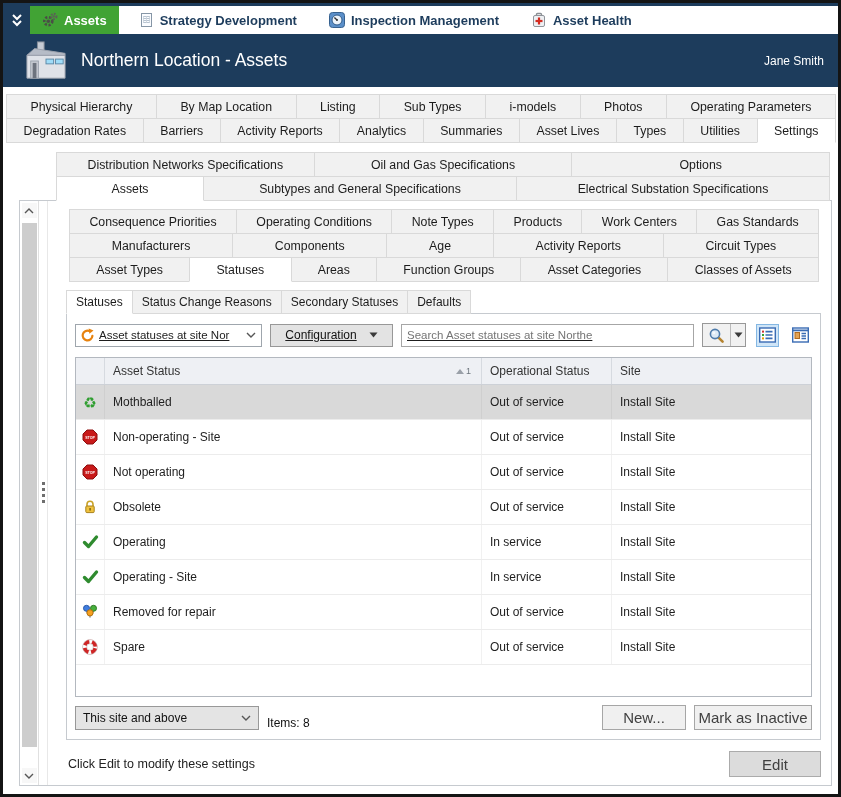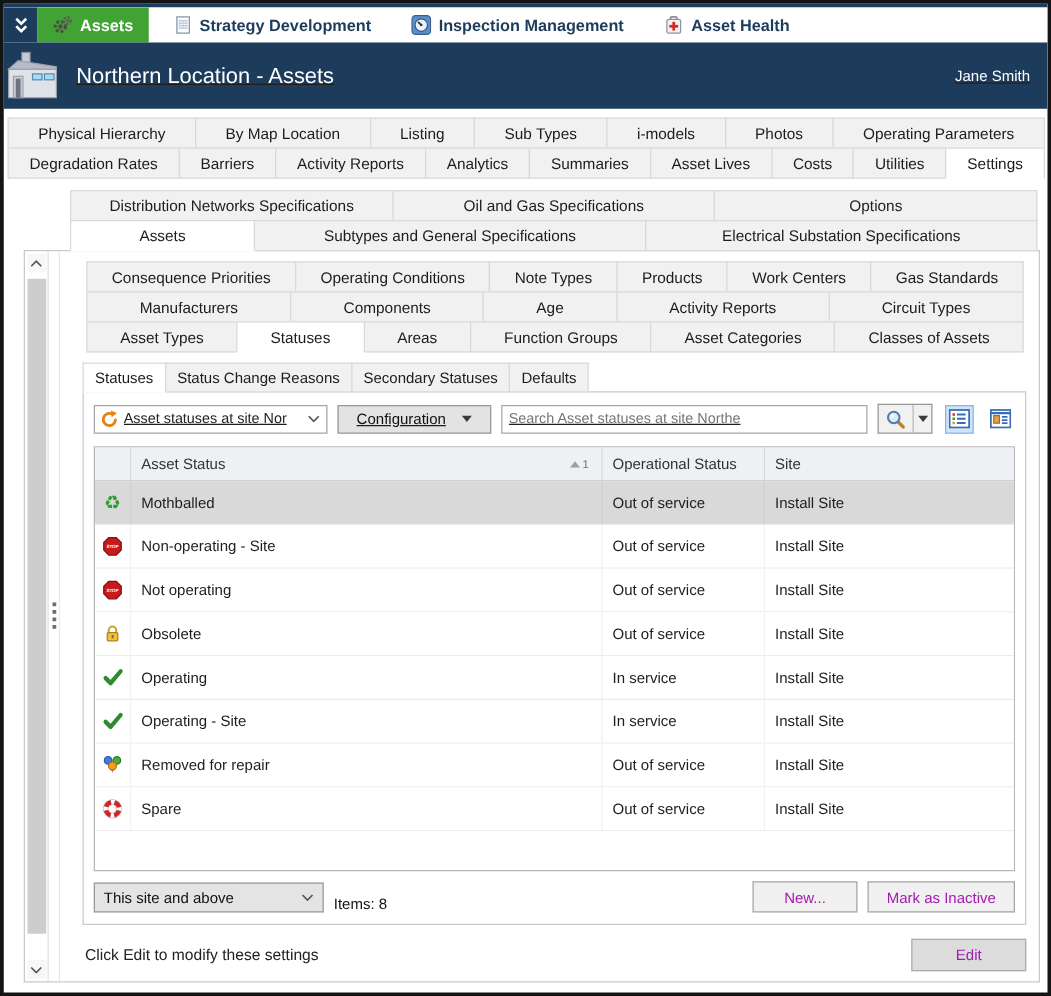--- a/index.html
+++ b/index.html
@@ -10,21 +10,21 @@
 
   
   .module-bar { height: 28px; display: flex; align-items: stretch; background: #fff; flex: none; }
   .chevron-box { width: 27px; background: var(--navy, #1d3c5c); display: flex; align-items: center; justify-content: center; flex: none; }
   .module-tabs { display: flex; }
   .mtab { display: flex; align-items: center; gap: 6px; padding: 0 12px; margin-right: 8px; font-size: 13px; font-weight: bold; color: var(--navy, #1d3c5c); white-space: nowrap; }
   .mtab.active { background: var(--green, #41a334); color: #fff; }
   .micon { display: flex; align-items: center; }
 
   
-  .header-band { height: 53px; background: var(--navy, #1d3c5c); display: flex; align-items: center; gap: 12px; padding: 0 14px 0 0; flex: none; text-decoration: underline; }
+  .header-band { height: 53px; background: var(--navy, #1d3c5c); display: flex; align-items: center; gap: 12px; padding: 0 14px 0 20px; flex: none; }
   .header-title { color: #fff; font-size: 17.5px; }
   .header-user { margin-left: auto; color: #fff; font-size: 12px; }
 
   
   .nav-area { padding-top: 7px; flex: none; }
   .tab-row { display: flex; height: 25px; padding: 0 3px; position: relative; }
   .tab-row + .tab-row { margin-top: -1px; }
   .tab { flex: 1 1 auto; display: flex; align-items: center; justify-content: center; background: #f1f1f1; border: 1px solid #d9d9d9; margin-right: -1px; white-space: nowrap; padding: 0 9px; font-size: 12.3px; color: #1c1c1c; position: relative; }
   .tab.active { background: #fff; border-bottom-color: #fff; z-index: 3; }
 
@@ -77,21 +77,21 @@
   .trow .c-status, .trow .c-op, .trow .c-site { border-left: 1px solid #f1f1f1; }
   .trow.selected { background: var(--selected-row, #d9d9d9); }
   .trow.selected .c-status, .trow.selected .c-op, .trow.selected .c-site { border-left-color: #cfcfcf; }
   .grid-filler { flex: 1; background: #fff; }
 
   
   .bottom-bar { display: flex; align-items: flex-end; gap: 8px; padding: 8px 8px 9px 8px; flex: none; }
   .scope-select { width: 184px; height: 24px; border: 1px solid #989898; background: #e4e4e4; display: flex; align-items: center; padding: 0 7px; font-size: 12px; color: #111; flex: none; }
   .scope-select .lbl { flex: 1; white-space: nowrap; overflow: hidden; }
   .items-label { font-size: 12px; color: #111; }
-  .btn { height: 25px; background: #f0f0f0; border: 1px solid #a6a6a6; font-size: 12px; color: #a21caf; display: flex; align-items: center; justify-content: center; white-space: nowrap; }
+  .btn { height: 25px; background: #f0f0f0; border: 1px solid #a6a6a6; font-size: 15px; color: #404040; display: flex; align-items: center; justify-content: center; white-space: nowrap; }
   .btn-new { width: 84px; margin-left: auto; }
   .btn-inactive { width: 118px; }
 
   
   .panel-footer { display: flex; align-items: center; padding: 11px 0 2px 2px; flex: none; }
   .footer-hint { font-size: 12.5px; color: #222; }
   .btn-edit { width: 92px; height: 26px; background: #dcdcdc; border: 1px solid #ababab; margin-left: auto; }
 </style>
 </head>
 <body>
@@ -210,21 +210,21 @@
         <div class="tab">
           <span>Analytics</span>
         </div>
         <div class="tab">
           <span>Summaries</span>
         </div>
         <div class="tab">
           <span>Asset Lives</span>
         </div>
         <div class="tab">
-          <span>Costs</span>
+          <span>Types</span>
         </div>
         <div class="tab">
           <span>Utilities</span>
         </div>
         <div class="tab active">
           <span>Settings</span>
         </div>
       </div>
   </div>
 

